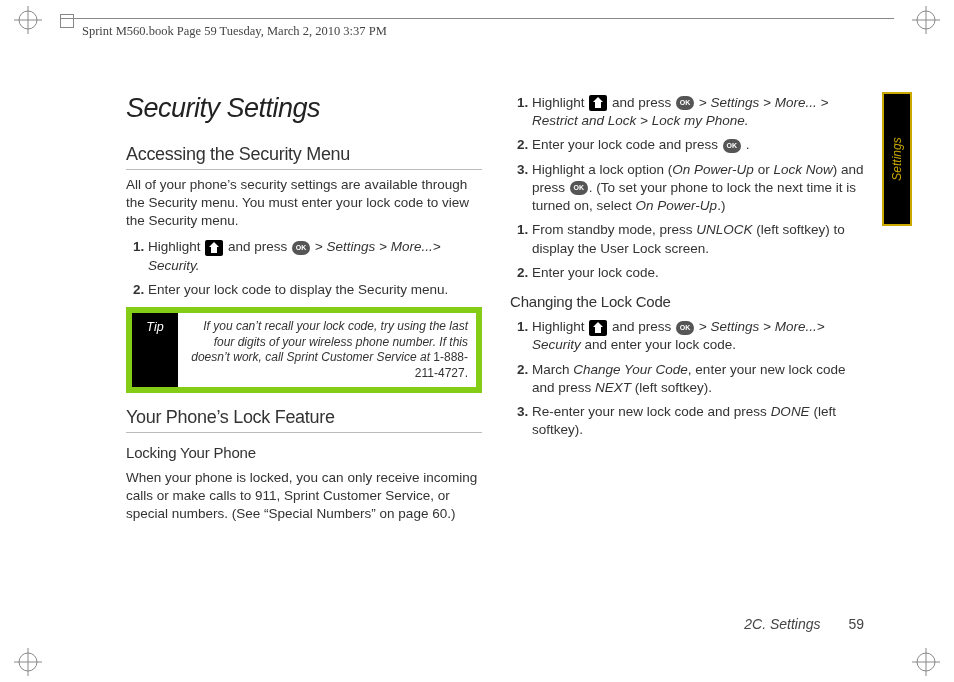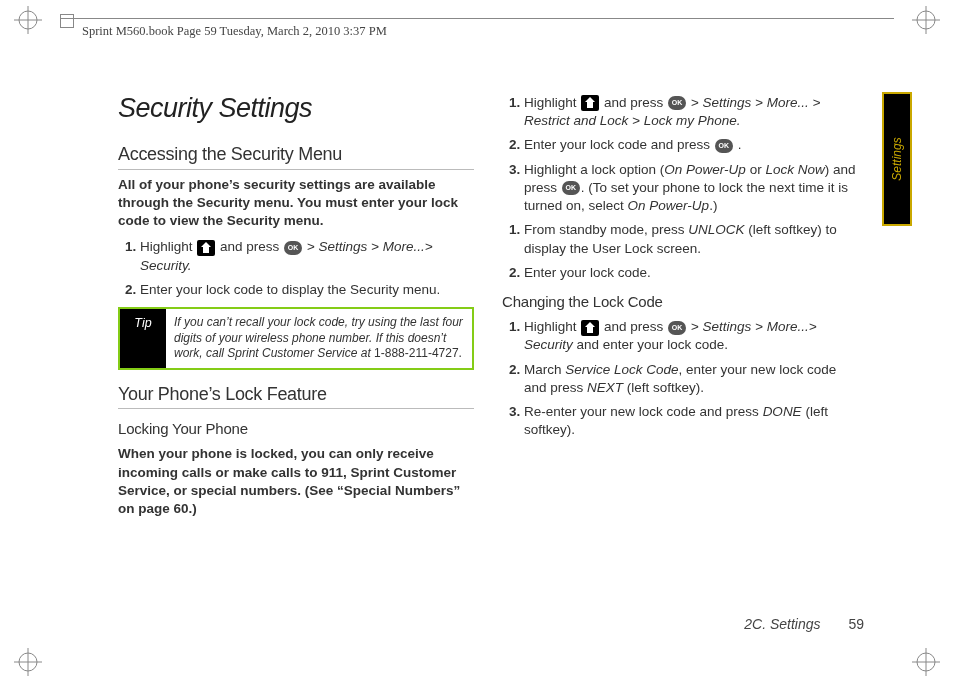--- a/index.html
+++ b/index.html
@@ -66,21 +66,21 @@
     justify-content: center;
   }
   .side-tab span {
     transform: rotate(-90deg);
     white-space: nowrap;
   }
 
   .content {
     position: absolute;
     top: 90px;
-    left: 118px;
+    left: 126px;
     width: 740px;
     display: flex;
     gap: 28px;
   }
   .col {
     flex: 1 1 50%;
     font-size: 13.5px;
     line-height: 1.35;
     color: #333;
   }
@@ -101,21 +101,21 @@
     border-bottom: 1px solid #bbb;
     padding-bottom: 2px;
     letter-spacing: -0.3px;
   }
   h3.subsection {
     font-weight: 500;
     font-size: 15px;
     margin: 10px 0 6px 0;
     letter-spacing: -0.2px;
   }
-  p { margin: 4px 0 8px 0; font-weight: bold; }
+  p { margin: 4px 0 8px 0; }
   ol.steps {
     margin: 4px 0 6px 0;
     padding-left: 22px;
   }
   ol.steps li {
     margin-bottom: 6px;
     font-weight: 400;
   }
   ol.steps li::marker {
     font-weight: bold;
@@ -166,24 +166,25 @@
     background: #555;
     border-radius: 8px;
     color: #fff;
     font-size: 7px;
     text-align: center;
     line-height: 14px;
     font-weight: bold;
   }
 
   .tip-box {
-    border: 2px solid #84cc16;
+    border: 6px solid #84cc16;
     display: flex;
     margin: 8px 0 12px 0;
     font-size: 12px;
+    text-align: right;
   }
   .tip-label {
     background: #000;
     color: #fff;
     font-style: italic;
     padding: 6px 8px;
     width: 30px;
     display: flex;
     align-items: flex-start;
     justify-content: center;
@@ -305,21 +306,21 @@
     <h3 class="subsection">Changing the Lock Code</h3>
     <ol class="steps">
       <li>
         <span>Highlight </span>
         <span class="icon-home"></span>
         <span> and press </span>
         <span class="icon-ok">OK</span>
         <span class="menu-path"> &gt; Settings &gt; More...&gt; Security</span><span> and enter your lock code.</span>
       </li>
       <li>
-        <span>March </span><span class="menu-path">Service Lock Code</span><span>, enter your new lock code and press </span><span class="softkey">NEXT</span><span> (left softkey).</span>
+        <span>March </span><span class="menu-path">Change Your Code</span><span>, enter your new lock code and press </span><span class="softkey">NEXT</span><span> (left softkey).</span>
       </li>
       <li>
         <span>Re-enter your new lock code and press </span><span class="softkey">DONE</span><span> (left softkey).</span>
       </li>
     </ol>
   </div>
 </div>
 
 <div class="footer">
   <span>2C. Settings</span>

